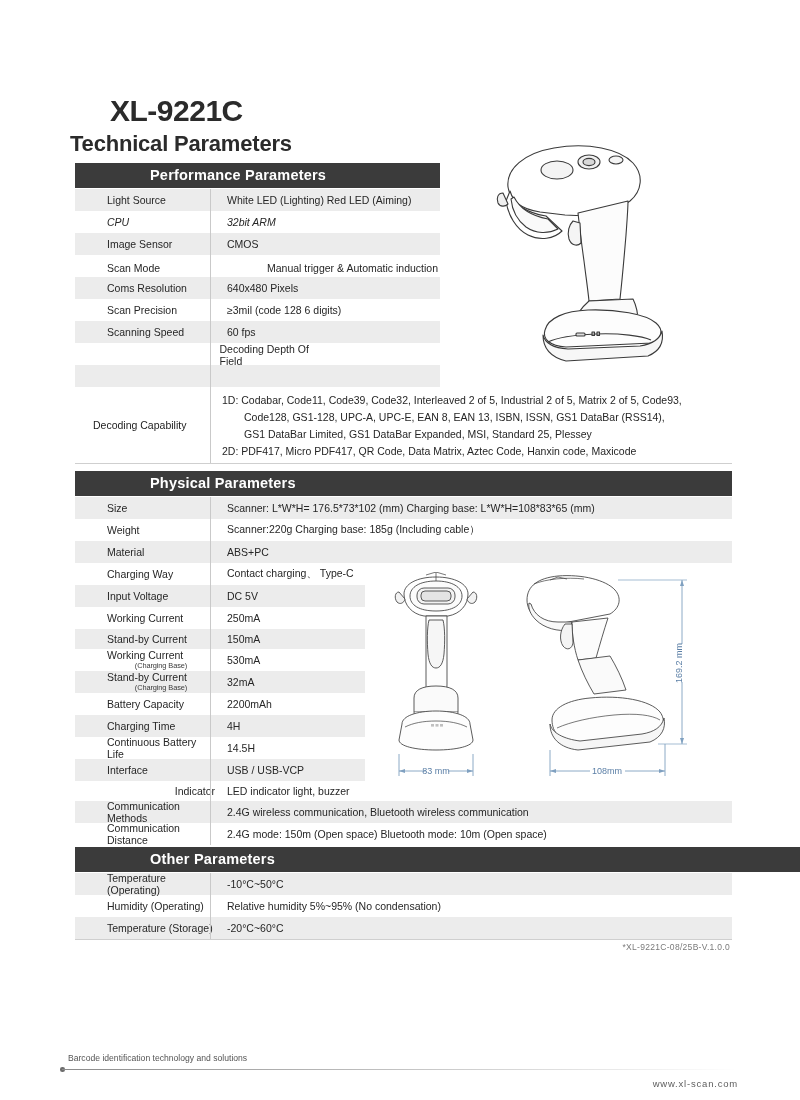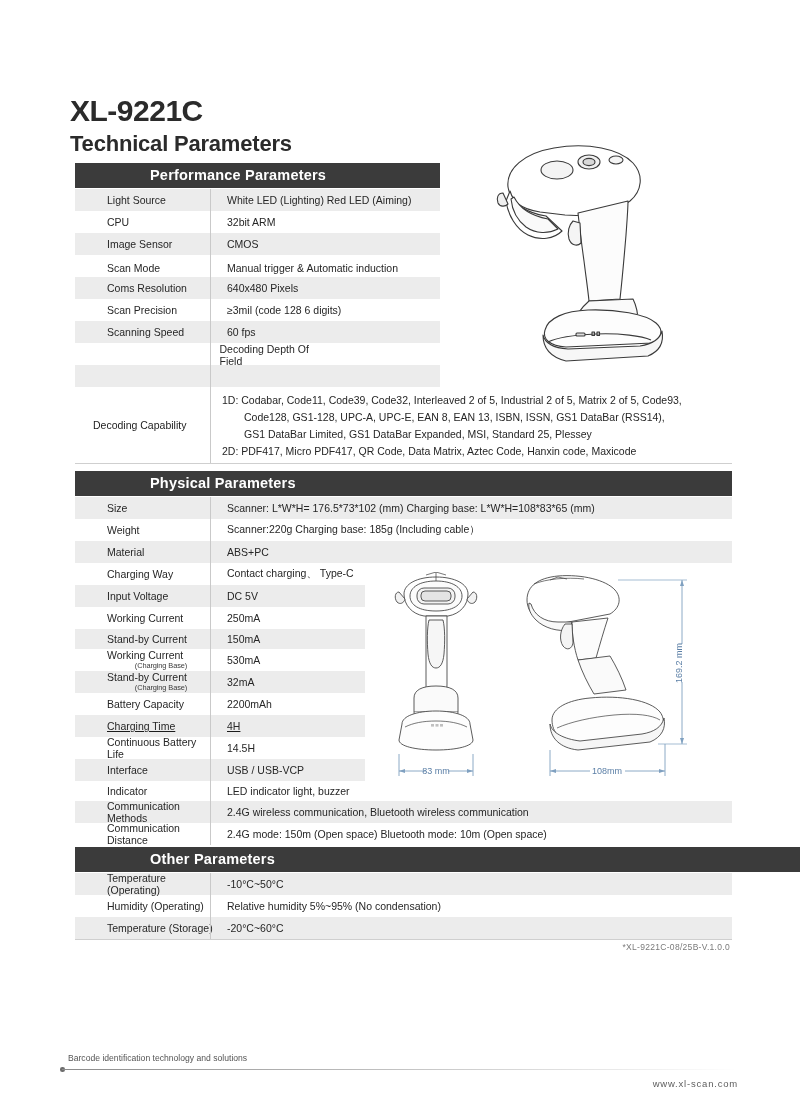--- a/index.html
+++ b/index.html
@@ -8,21 +8,21 @@
     background: #fff;
     font-family: "Liberation Sans", sans-serif;
     color: #1c1c1c;
     position: relative;
     overflow: hidden;
   }
   .page { position: absolute; inset: 0; }
 
   
   .title-block { position: absolute; left: 70px; top: 95px; }
-  .model { font-size: 30px; font-weight: bold; letter-spacing: -0.5px; color: #2b2b2b; line-height: 1.05; }
+  .model { font-size: 30px; font-weight: bold; letter-spacing: -0.5px; color: #2b2b2b; line-height: 1.05; margin-left: 40px; }
   .subtitle { font-size: 22px; font-weight: bold; color: #2b2b2b; margin-top: 4px; letter-spacing: -0.2px; }
 
   
   .sec-head {
     background: #3b3b3b;
     color: #fff;
     font-size: 14.5px;
     font-weight: bold;
     height: 25px;
     line-height: 25px;
@@ -101,29 +101,29 @@
       </g>
     </svg>
   </div>
 
   <div class="sec-head" style="left:75px; top:163px; width:365px;">Performance Parameters</div>
 
   <div class="row" style="left:75px; top:189px; width:365px; height:22px;">
     <span class="lbl">Light Source</span>
     <span class="val">White LED (Lighting)   Red LED (Aiming)</span>
   </div>
-  <div class="row" style="left:75px; top:211px; width:365px; height:22px;">
+  <div class="row" style="left:75px; top:211px; width:365px; height:22px;font-style:italic;">
     <span class="lbl">CPU</span>
     <span class="val">32bit ARM</span>
   </div>
   <div class="row" style="left:75px; top:233px; width:365px; height:22px;">
     <span class="lbl">Image Sensor</span>
     <span class="val">CMOS</span>
   </div>
-  <div class="row" style="left:75px; top:255px; width:365px; height:26px;">
+  <div class="row" style="left:75px; top:255px; width:365px; height:26px;gap:40px;">
     <span class="lbl">Scan Mode</span>
     <span class="val">Manual trigger &amp; Automatic induction</span>
   </div>
   <div class="row" style="left:75px; top:277px; width:365px; height:22px;">
     <span class="lbl">Coms Resolution</span>
     <span class="val">640x480 Pixels</span>
   </div>
   <div class="row" style="left:75px; top:299px; width:365px; height:22px;">
     <span class="lbl">Scan Precision</span>
     <span class="val">≥3mil (code 128 6 digits)</span>
@@ -208,33 +208,33 @@
     <span class="lbl">
       <span>Stand-by Current</span>
       <span class="sub">(Charging Base)</span>
     </span>
     <span class="val">32mA</span>
   </div>
   <div class="row" style="left:75px; top:693px; width:290px; height:22px;">
     <span class="lbl">Battery Capacity</span>
     <span class="val">2200mAh</span>
   </div>
-  <div class="row" style="left:75px; top:715px; width:290px; height:22px;text-decoration:underline;">
+  <div class="row" style="left:75px; top:715px; width:290px; height:22px;">
     <span class="lbl">Charging Time</span>
     <span class="val">4H</span>
   </div>
   <div class="row" style="left:75px; top:737px; width:290px; height:22px;">
     <span class="lbl">Continuous Battery Life</span>
     <span class="val">14.5H</span>
   </div>
   <div class="row" style="left:75px; top:759px; width:290px; height:22px;">
     <span class="lbl">Interface</span>
     <span class="val">USB / USB-VCP</span>
   </div>
-  <div class="row" style="left:75px; top:781px; width:657px; height:20px;">
+  <div class="row" style="left:75px; top:781px; width:657px; height:20px;text-align:right;">
     <span class="lbl">Indicator</span>
     <span class="val">LED indicator light, buzzer</span>
   </div>
   <div class="row" style="left:75px; top:801px; width:657px; height:22px;">
     <span class="lbl">Communication Methods</span>
     <span class="val">2.4G wireless communication, Bluetooth wireless communication</span>
   </div>
   <div class="row" style="left:75px; top:823px; width:657px; height:22px;">
     <span class="lbl">Communication Distance</span>
     <span class="val">2.4G mode: 150m (Open space)    Bluetooth mode: 10m (Open space)</span>

